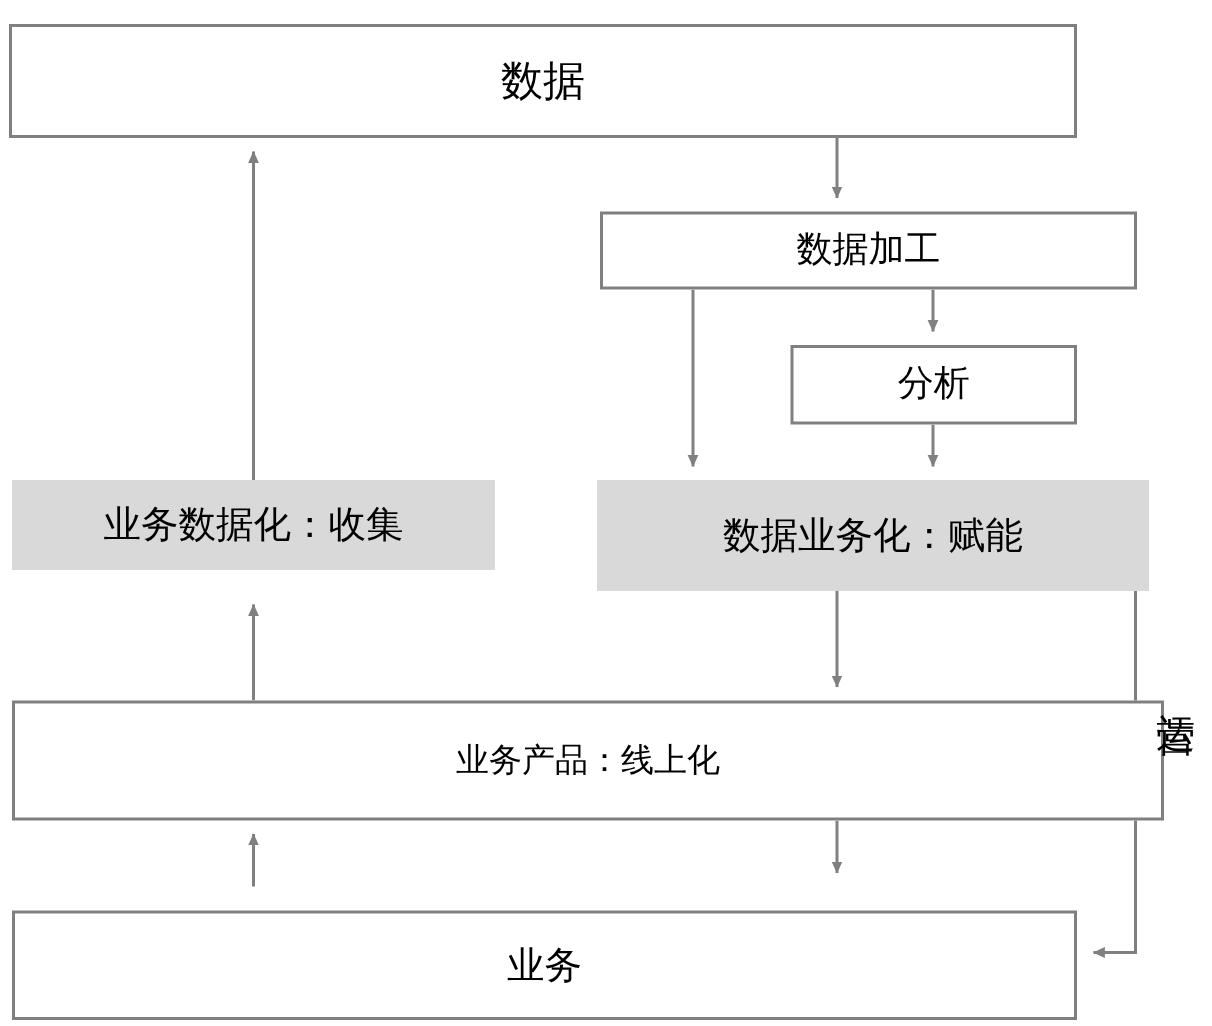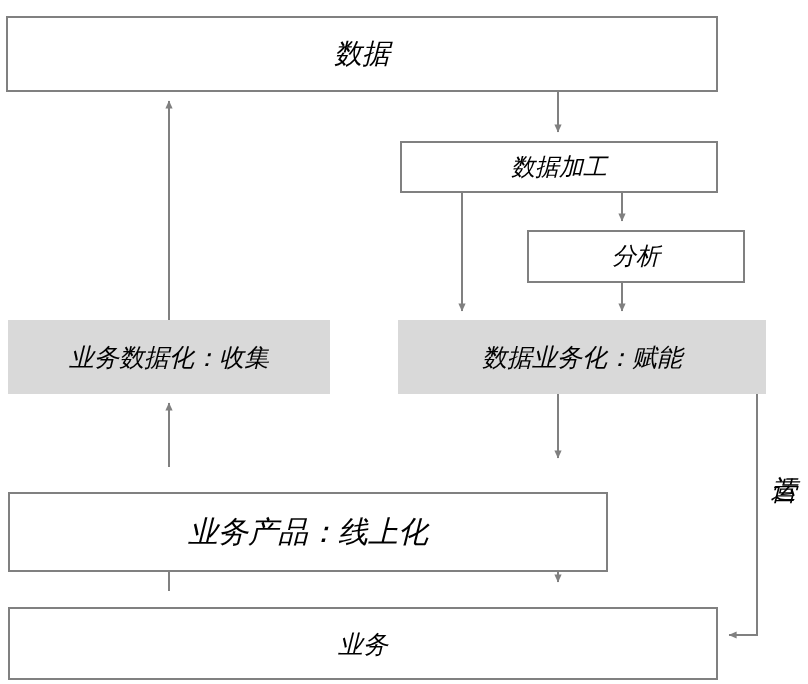--- a/index.html
+++ b/index.html
@@ -9,21 +9,20 @@
   }
   body {
     font-family: "Liberation Sans", "DejaVu Sans", sans-serif;
   }
   #canvas {
     position: relative;
     width: 808px;
     height: 684px;
     background: #ffffff;
     overflow: hidden;
-    font-style: italic;
   }
   .node {
     position: absolute;
     box-sizing: border-box;
     display: flex;
     align-items: center;
     justify-content: center;
     color: #000000;
     text-align: center;
     line-height: 1.2;
@@ -103,37 +102,37 @@
 
     <g>
       <path d="M720,353 L757,353 L757,635 L729,635" stroke="#808080" stroke-width="2" fill="none" marker-end="url(#arrowhead)"></path>
     </g>
   </svg>
 
   <div class="node outlined" style="left:6px; top:16px; width:712px; height:76px; font-size:28px;">
     <span>数据</span>
   </div>
 
-  <div class="node outlined" style="left:400px; top:141px; width:318px; height:52px; font-size:24px;">
+  <div class="node outlined" style="left:400px; top:141px; width:358px; height:52px; font-size:24px;">
     <span>数据加工</span>
   </div>
 
-  <div class="node outlined" style="left:527px; top:230px; width:218px; height:53px; font-size:24px;">
+  <div class="node outlined" style="left:527px; top:230px; width:191px; height:53px; font-size:24px;">
     <span>分析</span>
   </div>
 
-  <div class="node filled" style="left:8px; top:320px; width:322px; height:74px; font-size:25px;text-align:right;">
+  <div class="node filled" style="left:8px; top:320px; width:322px; height:60px; font-size:25px;text-align:right;">
     <span>业务数据化：收集</span>
   </div>
 
   <div class="node filled" style="left:398px; top:320px; width:368px; height:74px; font-size:25px;">
     <span>数据业务化：赋能</span>
   </div>
 
-  <div class="node outlined" style="left:8px; top:467px; width:600px; height:80px; font-size:30px;margin-top:25px;">
+  <div class="node outlined" style="left:8px; top:467px; width:768px; height:80px; font-size:22px;">
     <span>业务产品：线上化</span>
   </div>
 
   <div class="node outlined" style="left:8px; top:607px; width:710px; height:73px; font-size:25px;">
     <span>业务</span>
   </div>
 
   <div class="vlabel" style="left:770px; top:455px; font-size:26px;">运营</div>
 
 </div>

